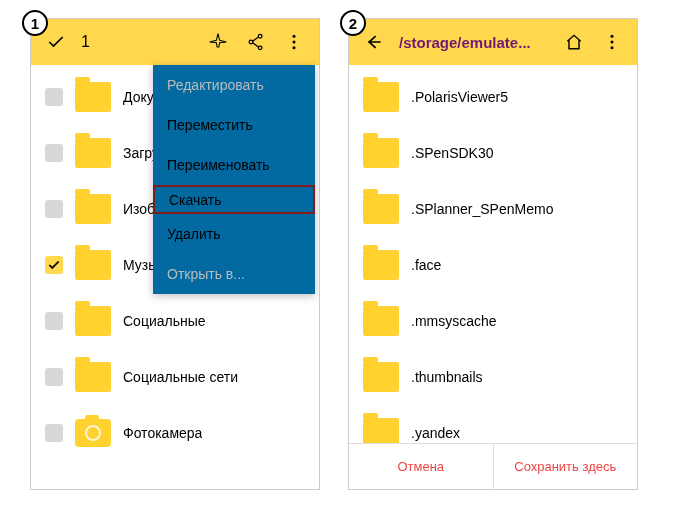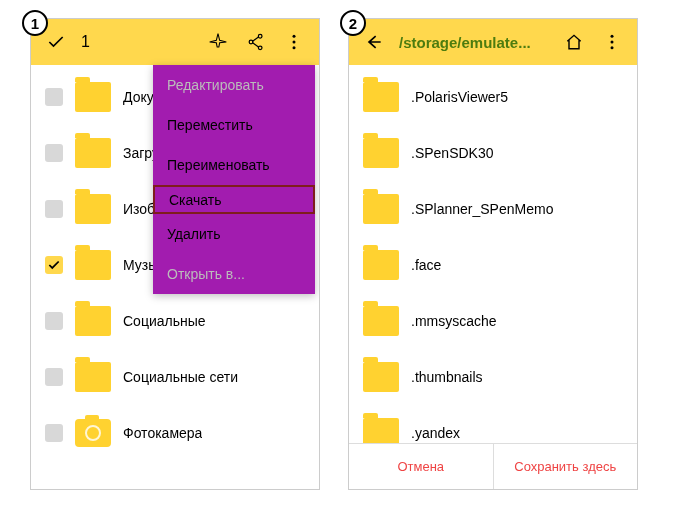--- a/index.html
+++ b/index.html
@@ -45,21 +45,21 @@
     cursor: pointer;
   }
   .sel-count {
     font-size: 16px;
     color: #000;
     margin-left: 4px;
   }
   .path-text {
     font-size: 15px;
     font-weight: bold;
-    color: #4d7c0f;
+    color: #701a75;
     white-space: nowrap;
     overflow: hidden;
     text-overflow: ellipsis;
     flex: 1;
     margin: 0 4px;
   }
   .file-list {
     flex: 1;
     overflow: hidden;
     padding: 4px 0;
@@ -153,21 +153,21 @@
     color: #ef4444;
     cursor: pointer;
     border-right: 1px solid #ddd;
   }
   .bottom-btn:last-child { border-right: none; text-align: right; }
   .menu {
     position: absolute;
     top: 46px;
     right: 4px;
     width: 162px;
-    background: #a21caf;
+    background: #0369a1;
     box-shadow: 0 2px 8px rgba(0,0,0,0.25);
     z-index: 10;
   }
   .menu-item {
     height: 40px;
     display: flex;
     align-items: center;
     padding: 0 14px;
     font-size: 14px;
     color: #000;

